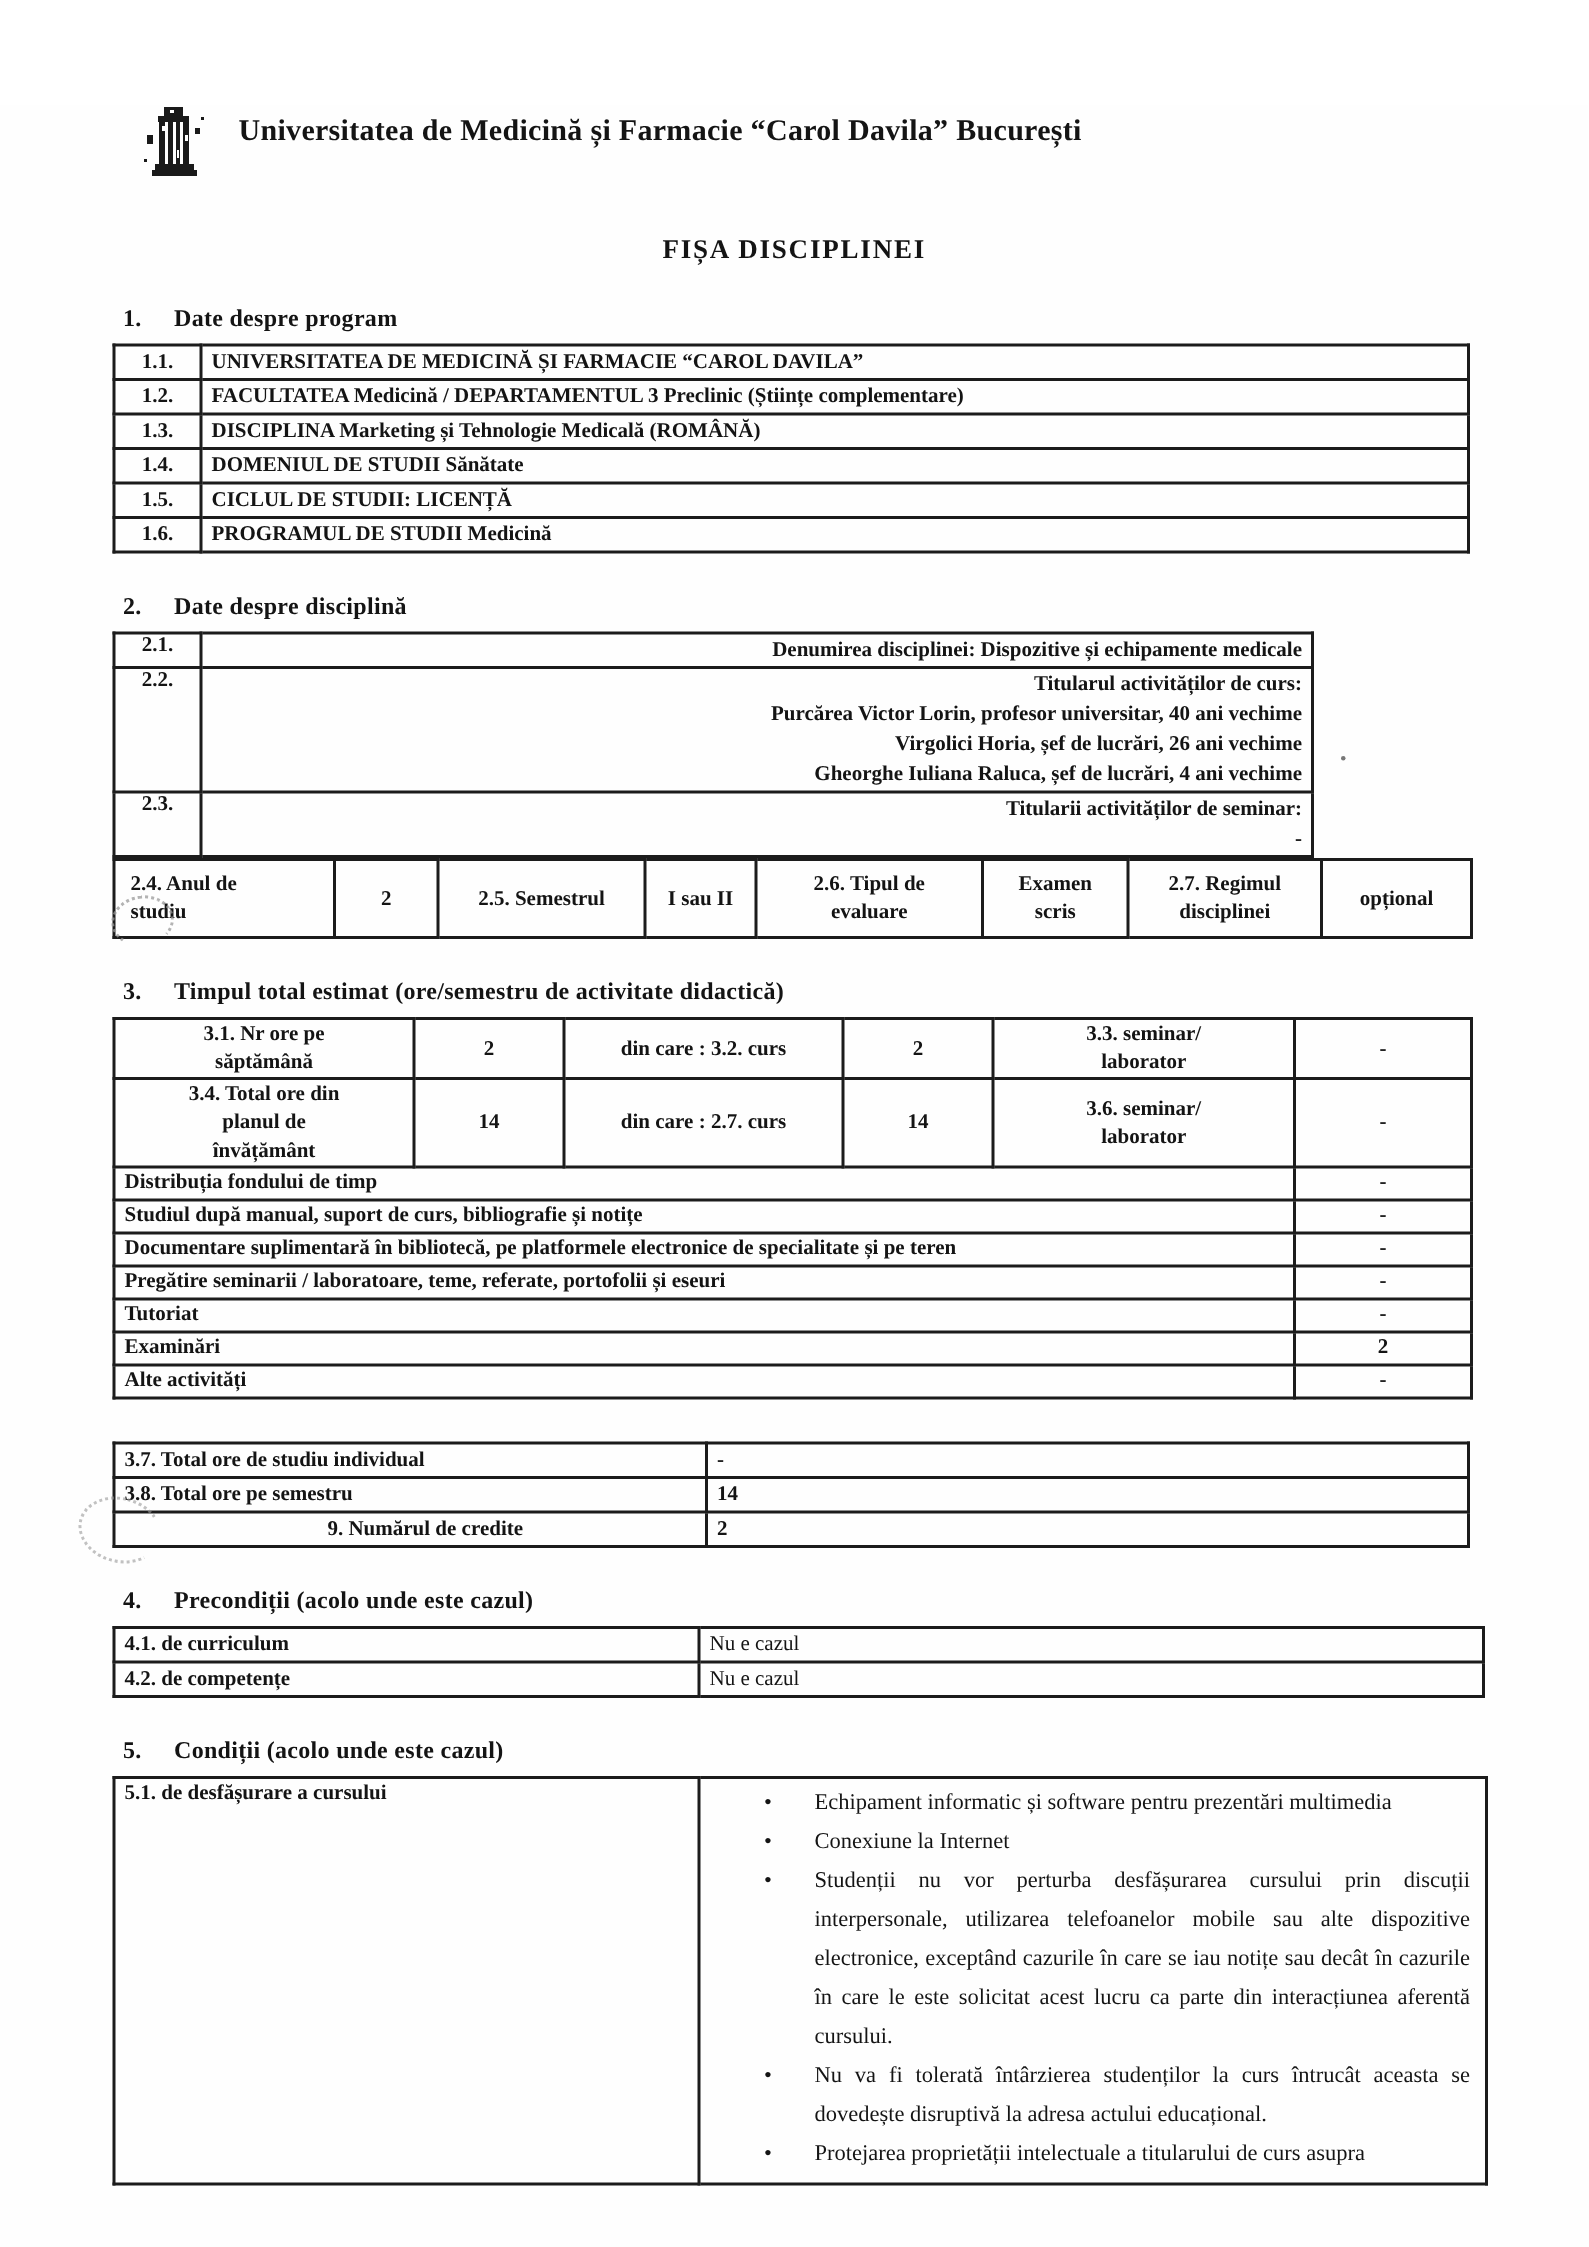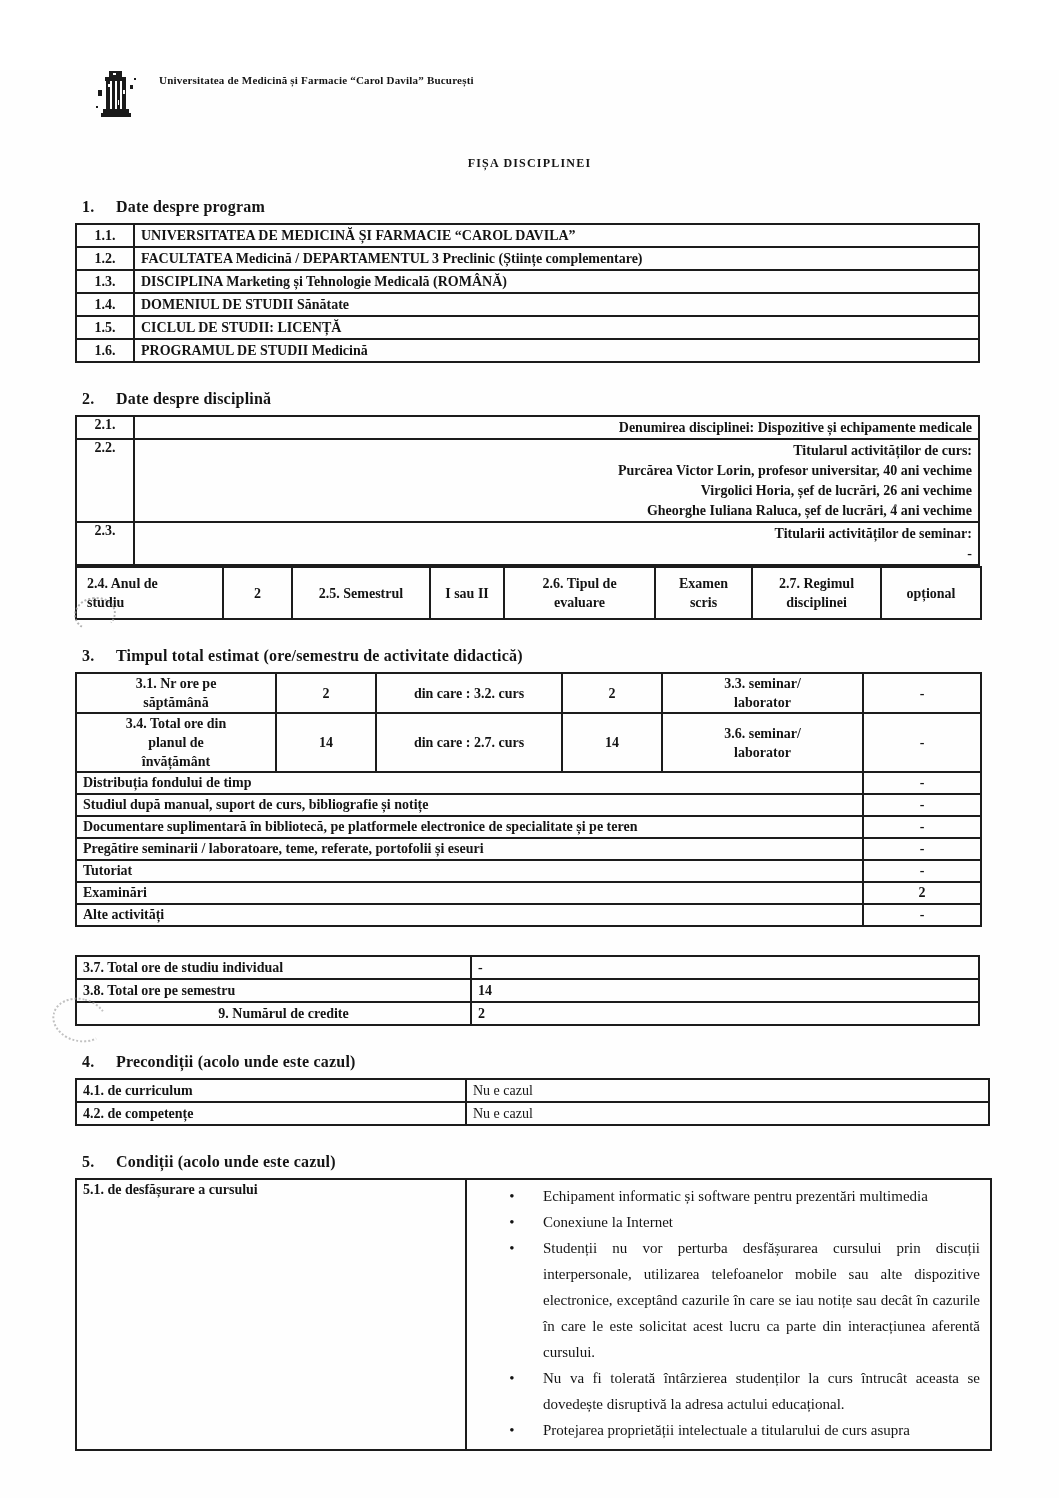--- a/index.html
+++ b/index.html
@@ -6,23 +6,23 @@
   body{
     width:1059px;height:1498px;background:#ffffff;
     font-family:"Liberation Serif","DejaVu Serif",serif;
     color:#141414;position:relative;overflow:hidden;
   }
   .page{position:relative;width:1059px;height:1498px;background:#fefefe;}
 
   
   .hdr{display:flex;align-items:flex-start;margin:70px 0 0 93px;gap:20px;}
   .logo{width:46px;height:50px;flex:0 0 auto;}
-  .org{font-weight:bold;font-size:11px;line-height:1.4;padding-top:3px;letter-spacing:.2px;}
-
-  .doc-title{margin-top:36px;text-align:center;font-weight:bold;font-size:12px;letter-spacing:1.2px;}
+  .org{font-weight:bold;font-size:20px;line-height:1.4;padding-top:3px;letter-spacing:.2px;}
+
+  .doc-title{margin-top:36px;text-align:center;font-weight:bold;font-size:18px;letter-spacing:1.2px;}
 
   
   .sec-h{display:flex;margin:27px 0 7px 82px;font-weight:bold;font-size:16px;letter-spacing:.2px;}
   .sec-h .n{width:34px;flex:0 0 auto;}
 
   
   table{border-collapse:collapse;table-layout:fixed;margin-left:75px;padding-left:48px;}
   td{
     border:2px solid #1c1c1c;font-weight:bold;font-size:14px;
     padding:0 6px;vertical-align:middle;overflow:hidden;
@@ -118,21 +118,21 @@
           <td class="numc">1.6.</td>
           <td>PROGRAMUL DE STUDII Medicină</td>
         </tr>
   </tbody>
     </table>
 
   <div class="sec-h">
     <span class="n">2.</span>
     <span>Date despre disciplină</span>
   </div>
-  <table class="t2" style="width:905px;">
+  <table class="t2" style="width:801px;">
     <colgroup>
         <col style="width:58px;">
         <col>
       </colgroup>
     <tbody>
         <tr>
       <td class="numc" style="vertical-align:top;">2.1.</td>
       <td class="lines pre">Denumirea disciplinei: Dispozitive și echipamente medicale</td>
     </tr>
     <tr>

